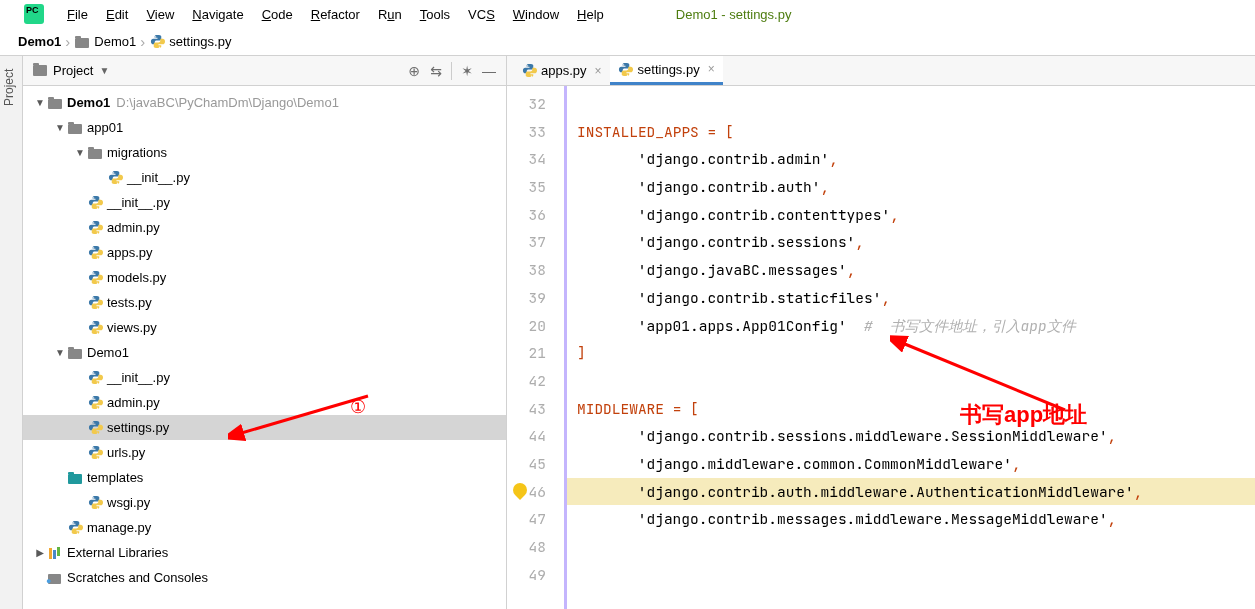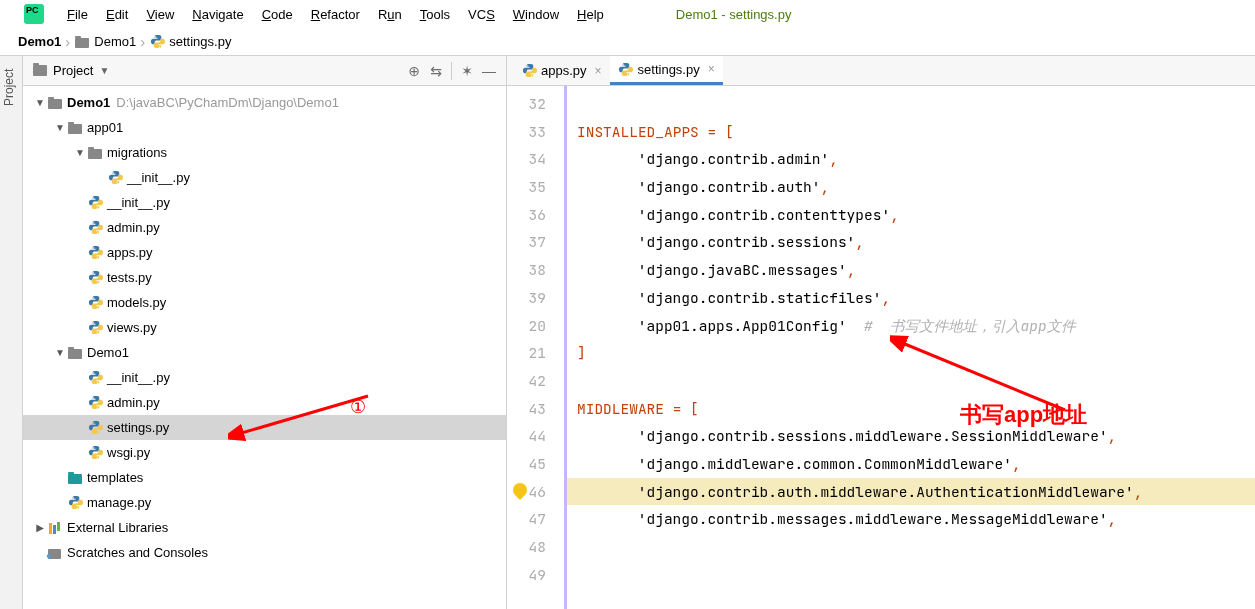--- a/index.html
+++ b/index.html
@@ -394,32 +394,32 @@
         </div>
         <div class="tree-row">
           <span class="indent" style="width:50px"></span>
           <span class="arrow none"></span>
           <span class="ic py">
             <svg viewBox="0 0 16 16">
               <path class="py-svg-blue" d="M8 1c-2 0-3 .3-3 1.3V4h3v1H3.5C2 5 1 6 1 8s1 3 2.5 3H5v-2c0-1.5 1-2 2-2h3c1.2 0 2-.8 2-2V2.3C12 1.3 10 1 8 1zM6 2.3a.7.7 0 110 1.4.7.7 0 010-1.4z"></path>
               <path class="py-svg-yel" d="M11 5v2c0 1.5-1 2-2 2H6c-1.2 0-2 .8-2 2v2.7C4 14.7 6 15 8 15s4-.3 4-1.3V12H9v-1h4.5C15 11 16 10 16 8s-1-3-2.5-3H11zm-1 8.3a.7.7 0 110 1.4.7.7 0 010-1.4z"></path>
             </svg>
           </span>
+          <span class="tree-label">models.py</span>
+        </div>
+        <div class="tree-row">
+          <span class="indent" style="width:50px"></span>
+          <span class="arrow none"></span>
+          <span class="ic py">
+            <svg viewBox="0 0 16 16">
+              <path class="py-svg-blue" d="M8 1c-2 0-3 .3-3 1.3V4h3v1H3.5C2 5 1 6 1 8s1 3 2.5 3H5v-2c0-1.5 1-2 2-2h3c1.2 0 2-.8 2-2V2.3C12 1.3 10 1 8 1zM6 2.3a.7.7 0 110 1.4.7.7 0 010-1.4z"></path>
+              <path class="py-svg-yel" d="M11 5v2c0 1.5-1 2-2 2H6c-1.2 0-2 .8-2 2v2.7C4 14.7 6 15 8 15s4-.3 4-1.3V12H9v-1h4.5C15 11 16 10 16 8s-1-3-2.5-3H11zm-1 8.3a.7.7 0 110 1.4.7.7 0 010-1.4z"></path>
+            </svg>
+          </span>
           <span class="tree-label">tests.py</span>
-        </div>
-        <div class="tree-row">
-          <span class="indent" style="width:50px"></span>
-          <span class="arrow none"></span>
-          <span class="ic py">
-            <svg viewBox="0 0 16 16">
-              <path class="py-svg-blue" d="M8 1c-2 0-3 .3-3 1.3V4h3v1H3.5C2 5 1 6 1 8s1 3 2.5 3H5v-2c0-1.5 1-2 2-2h3c1.2 0 2-.8 2-2V2.3C12 1.3 10 1 8 1zM6 2.3a.7.7 0 110 1.4.7.7 0 010-1.4z"></path>
-              <path class="py-svg-yel" d="M11 5v2c0 1.5-1 2-2 2H6c-1.2 0-2 .8-2 2v2.7C4 14.7 6 15 8 15s4-.3 4-1.3V12H9v-1h4.5C15 11 16 10 16 8s-1-3-2.5-3H11zm-1 8.3a.7.7 0 110 1.4.7.7 0 010-1.4z"></path>
-            </svg>
-          </span>
-          <span class="tree-label">models.py</span>
         </div>
         <div class="tree-row">
           <span class="indent" style="width:50px"></span>
           <span class="arrow none"></span>
           <span class="ic py">
             <svg viewBox="0 0 16 16">
               <path class="py-svg-blue" d="M8 1c-2 0-3 .3-3 1.3V4h3v1H3.5C2 5 1 6 1 8s1 3 2.5 3H5v-2c0-1.5 1-2 2-2h3c1.2 0 2-.8 2-2V2.3C12 1.3 10 1 8 1zM6 2.3a.7.7 0 110 1.4.7.7 0 010-1.4z"></path>
               <path class="py-svg-yel" d="M11 5v2c0 1.5-1 2-2 2H6c-1.2 0-2 .8-2 2v2.7C4 14.7 6 15 8 15s4-.3 4-1.3V12H9v-1h4.5C15 11 16 10 16 8s-1-3-2.5-3H11zm-1 8.3a.7.7 0 110 1.4.7.7 0 010-1.4z"></path>
             </svg>
           </span>
@@ -466,27 +466,38 @@
         </div>
         <div class="tree-row">
           <span class="indent" style="width:50px"></span>
           <span class="arrow none"></span>
           <span class="ic py">
             <svg viewBox="0 0 16 16">
               <path class="py-svg-blue" d="M8 1c-2 0-3 .3-3 1.3V4h3v1H3.5C2 5 1 6 1 8s1 3 2.5 3H5v-2c0-1.5 1-2 2-2h3c1.2 0 2-.8 2-2V2.3C12 1.3 10 1 8 1zM6 2.3a.7.7 0 110 1.4.7.7 0 010-1.4z"></path>
               <path class="py-svg-yel" d="M11 5v2c0 1.5-1 2-2 2H6c-1.2 0-2 .8-2 2v2.7C4 14.7 6 15 8 15s4-.3 4-1.3V12H9v-1h4.5C15 11 16 10 16 8s-1-3-2.5-3H11zm-1 8.3a.7.7 0 110 1.4.7.7 0 010-1.4z"></path>
             </svg>
           </span>
-          <span class="tree-label">wsgi.py</span>
+          <span class="tree-label">urls.py</span>
         </div>
         <div class="tree-row">
           <span class="indent" style="width:30px"></span>
           <span class="arrow none"></span>
           <span class="ic folder teal"></span>
           <span class="tree-label">templates</span>
+        </div>
+        <div class="tree-row">
+          <span class="indent" style="width:50px"></span>
+          <span class="arrow none"></span>
+          <span class="ic py">
+            <svg viewBox="0 0 16 16">
+              <path class="py-svg-blue" d="M8 1c-2 0-3 .3-3 1.3V4h3v1H3.5C2 5 1 6 1 8s1 3 2.5 3H5v-2c0-1.5 1-2 2-2h3c1.2 0 2-.8 2-2V2.3C12 1.3 10 1 8 1zM6 2.3a.7.7 0 110 1.4.7.7 0 010-1.4z"></path>
+              <path class="py-svg-yel" d="M11 5v2c0 1.5-1 2-2 2H6c-1.2 0-2 .8-2 2v2.7C4 14.7 6 15 8 15s4-.3 4-1.3V12H9v-1h4.5C15 11 16 10 16 8s-1-3-2.5-3H11zm-1 8.3a.7.7 0 110 1.4.7.7 0 010-1.4z"></path>
+            </svg>
+          </span>
+          <span class="tree-label">wsgi.py</span>
         </div>
         <div class="tree-row">
           <span class="indent" style="width:30px"></span>
           <span class="arrow none"></span>
           <span class="ic py">
             <svg viewBox="0 0 16 16">
               <path class="py-svg-blue" d="M8 1c-2 0-3 .3-3 1.3V4h3v1H3.5C2 5 1 6 1 8s1 3 2.5 3H5v-2c0-1.5 1-2 2-2h3c1.2 0 2-.8 2-2V2.3C12 1.3 10 1 8 1zM6 2.3a.7.7 0 110 1.4.7.7 0 010-1.4z"></path>
               <path class="py-svg-yel" d="M11 5v2c0 1.5-1 2-2 2H6c-1.2 0-2 .8-2 2v2.7C4 14.7 6 15 8 15s4-.3 4-1.3V12H9v-1h4.5C15 11 16 10 16 8s-1-3-2.5-3H11zm-1 8.3a.7.7 0 110 1.4.7.7 0 010-1.4z"></path>
             </svg>
           </span>

